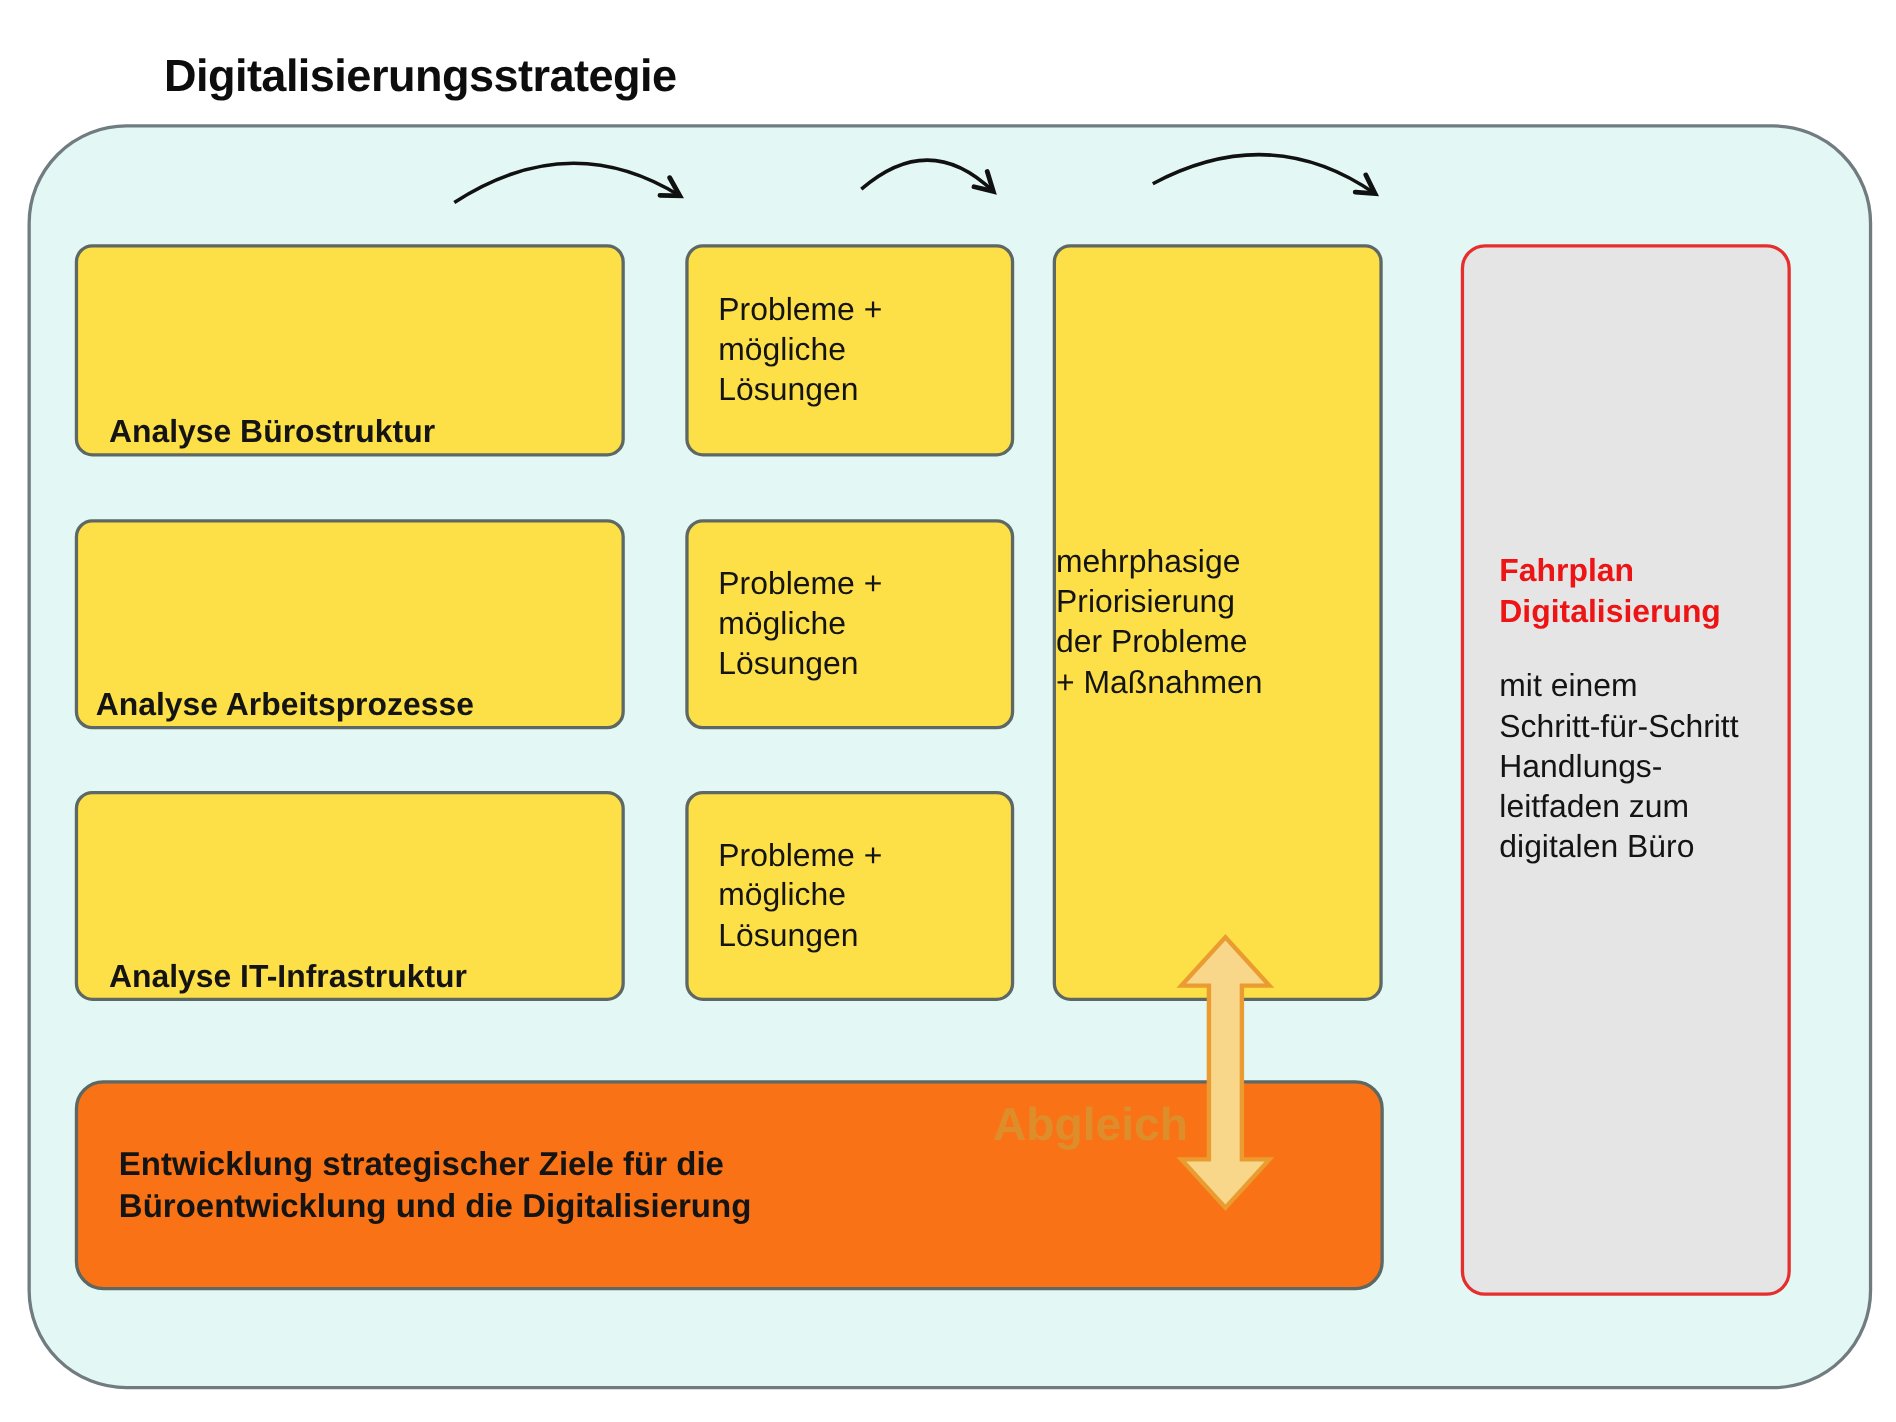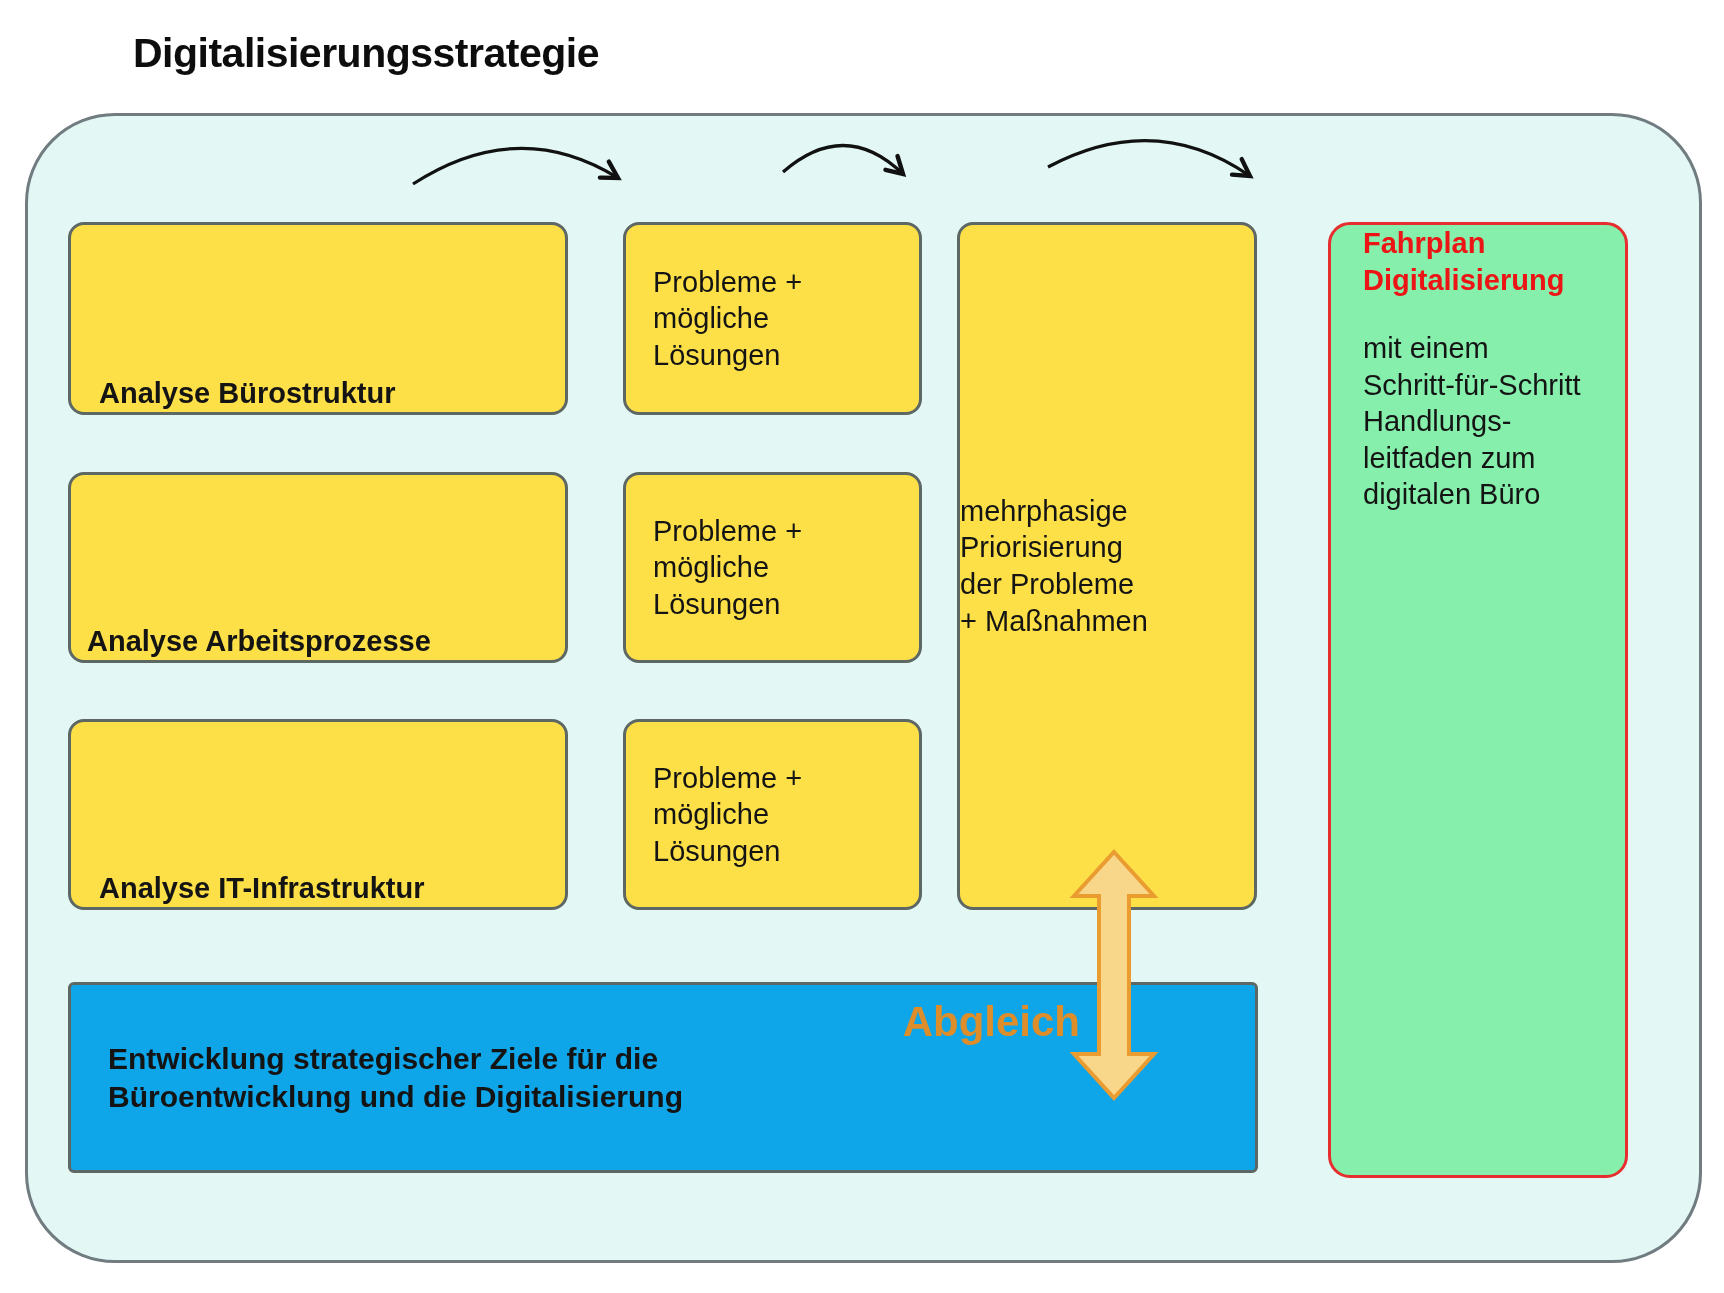--- a/index.html
+++ b/index.html
@@ -1,21 +1,21 @@
 <!DOCTYPE html>
 <html><head>
 <meta charset="utf-8">
 <style>
   html,body{margin:0;padding:0;background:#ffffff;}
   .canvas{
     position:relative;width:1724px;height:1293px;background:#ffffff;overflow:hidden;
     font-family:"Liberation Sans", sans-serif;color:#141414;
   }
   .page-title{
-    position:absolute;left:133px;top:30px;margin:0;
+    position:absolute;left:133px;top:30px;margin:16px;
     font-size:41px;font-weight:bold;letter-spacing:-0.5px;color:#0d0d0d;
   }
   .outer{
     position:absolute;left:25px;top:113px;width:1677px;height:1150px;
     background:#e3f8f5;border:3px solid #707c80;border-radius:90px;
     box-sizing:border-box;
   }
   .box{
     position:absolute;box-sizing:border-box;display:flex;align-items:center;
     border:3px solid #5d6763;border-radius:16px;background:#fde047;
@@ -28,30 +28,30 @@
   .r3c1{left:68px;top:719px;width:500px;height:191px;padding-left:28px;}
   
   .r1c2{left:623px;top:222px;width:299px;height:193px;padding-left:27px;}
   .r2c2{left:623px;top:472px;width:299px;height:191px;padding-left:27px;}
   .r3c2{left:623px;top:719px;width:299px;height:191px;padding-left:27px;}
   
   .prio{left:957px;top:222px;width:300px;height:688px;}
   
   .roadmap{
     left:1328px;top:222px;width:300px;height:956px;
-    background:#86efac;border:3.5px solid #e62e2e;border-radius:22px;
+    background:#e5e5e5;border:3.5px solid #e62e2e;border-radius:22px;
     padding-left:32px;padding-bottom:110px;
-    flex-direction:column;align-items:flex-start;justify-content:flex-start;
+    flex-direction:column;align-items:flex-start;justify-content:center;
   }
   .roadmap-heading{font-weight:bold;color:#ec1414;white-space:pre-line;}
   .roadmap-body{margin-top:32px;white-space:pre-line;}
   
   .goals{
     left:68px;top:982px;width:1190px;height:191px;
-    background:#0ea5e9;border-radius:6px;
+    background:#f97316;border-radius:26px;
     padding-left:37px;font-size:30px;font-weight:bold;
   }
   
   .abgleich{
     position:absolute;left:880px;top:998px;width:200px;
     text-align:right;font-size:42px;font-weight:bold;color:#dd8e2b;
   }
   .arrow-layer{position:absolute;left:0;top:0;width:1724px;height:1293px;pointer-events:none;}
 </style>
 </head>

